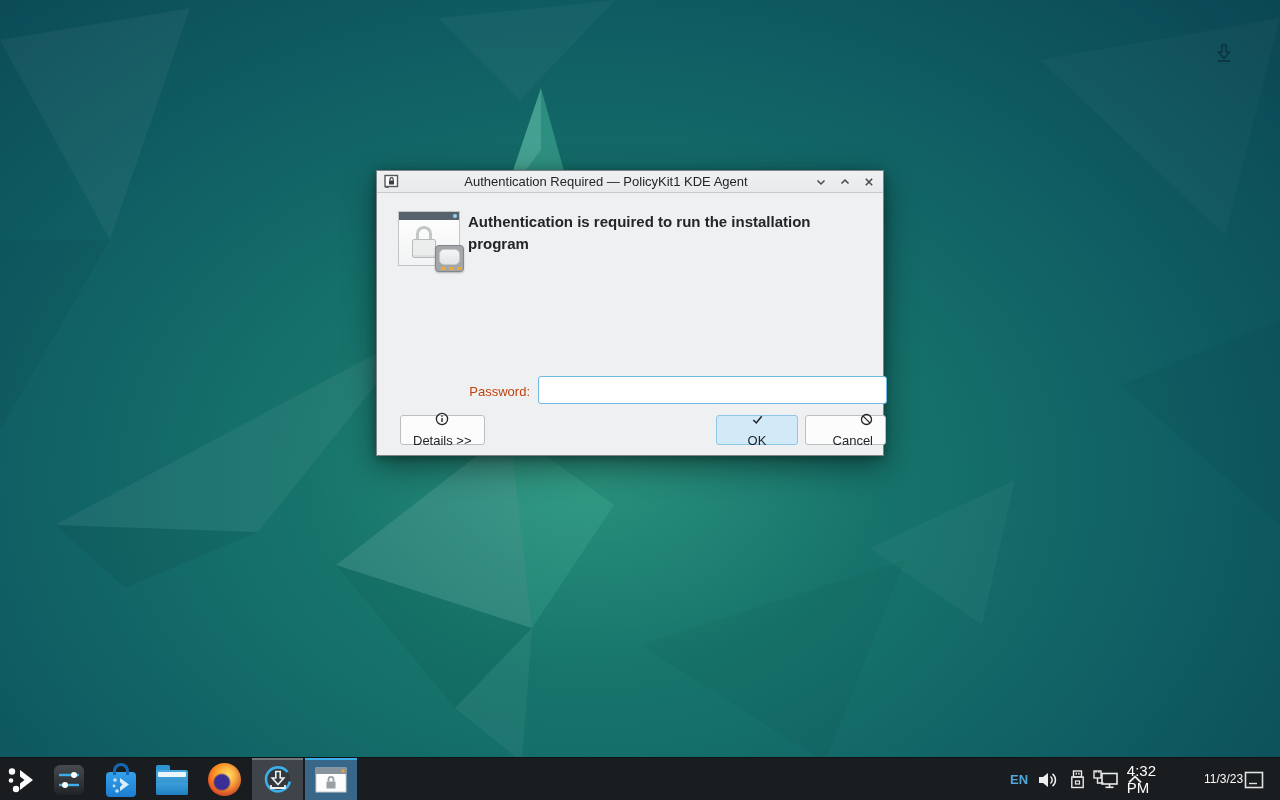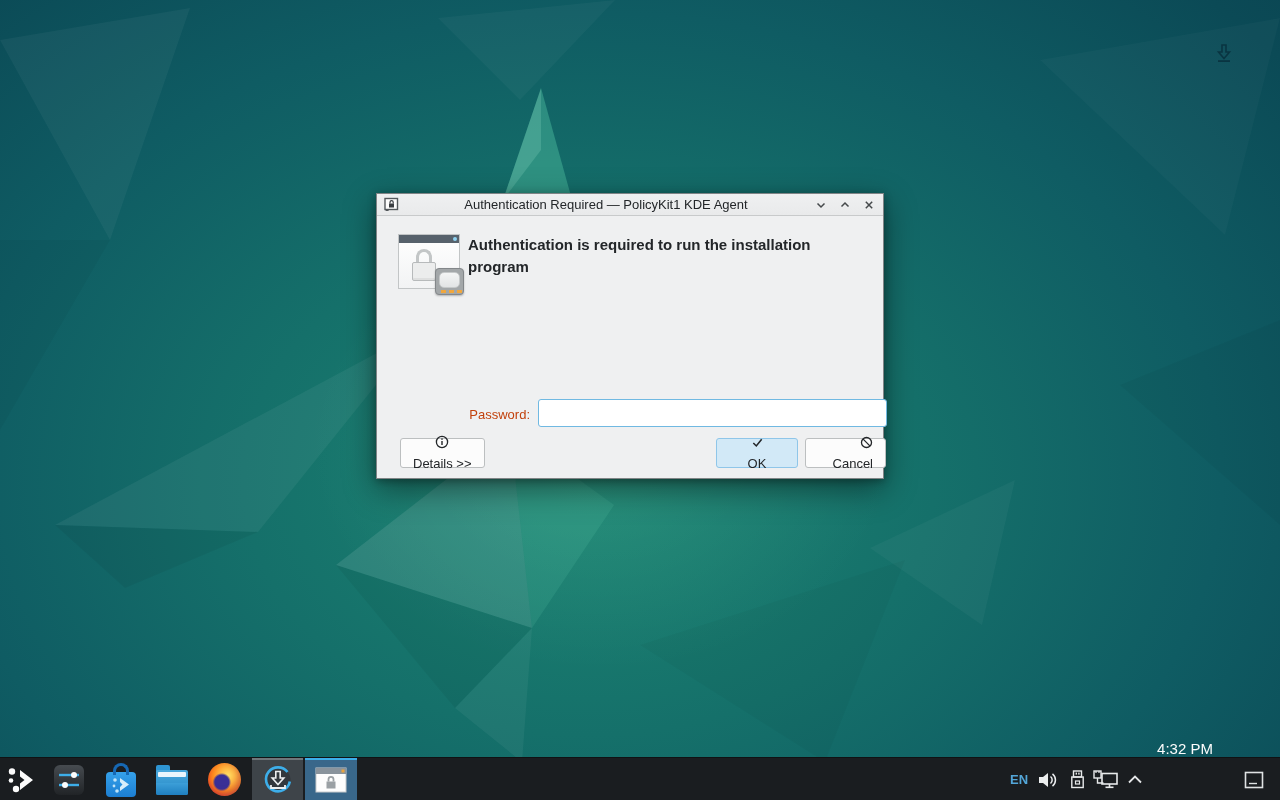--- a/index.html
+++ b/index.html
@@ -16,21 +16,21 @@
     background:
       radial-gradient(420px 320px at 47% 56%, rgba(170,255,215,0.10), rgba(170,255,215,0) 70%),
       radial-gradient(1150px 850px at 46% 60%, #1c8572 0%, #15706a 30%, #0f5c63 55%, #0b4a56 78%, #093f4d 100%);
   }
   .wallpaper-svg { position: absolute; inset: 0; display:block; }
 
   .desktop-dl-icon { position: absolute; left: 1216px; top: 44px; width: 16px; height: 19px; opacity: .85; }
 
   
   .dialog {
-    position: absolute; left: 376px; top: 193px; width: 508px; height: 286px;
+    position: absolute; left: 376px; top: 170px; width: 508px; height: 286px;
     background: #eff0f1; border: 1px solid #808486;
     box-shadow: 0 10px 30px rgba(0,0,0,0.45), 0 2px 8px rgba(0,0,0,0.30);
   }
   .titlebar {
     height: 22px; background: linear-gradient(#eff0f1, #e9eaeb);
     border-bottom: 1px solid #c8cacb;
     display: flex; align-items: center; padding: 0 7px; gap: 6px;
   }
   .titlebar-icon { width: 15px; height: 15px; flex: 0 0 auto; }
   .titlebar-title {
@@ -142,21 +142,21 @@
   .discover-icon { position: relative; width: 30px; height: 25px; margin-top: 9px; background: linear-gradient(#35a1ea, #1c7ed2); border-radius: 4px; }
   .discover-handle { position: absolute; left: 7px; top: -9px; width: 16px; height: 12px; border: 3.5px solid #1668b4; border-bottom: none; border-radius: 8px 8px 0 0; }
 
   
   .tray-item { position: absolute; top: 0; height: 43px; display: flex; align-items: center; justify-content: center; }
   .tray-kb     { left: 1005px; width: 28px; font-size: 13px; font-weight: 700; color: #53a6d8; }
   .tray-vol    { left: 1035px; width: 26px; }
   .tray-usb    { left: 1066px; width: 22px; }
   .tray-net    { left: 1092px; width: 28px; }
   .tray-chev   { left: 1124px; width: 22px; }
-  .tray-clock  { left: 1148px; width: 74px; flex-direction: column; line-height: 1.1; color: #fcfcfc; gap: 48px; }
+  .tray-clock  { left: 1148px; width: 74px; flex-direction: row; line-height: 1.1; color: #fcfcfc; gap: 48px; }
   .clock-time { font-size: 15px; }
   .clock-date { font-size: 12px; }
   .tray-peek   { left: 1240px; width: 28px; }
 </style>
 </head>
 <body>
 
 <div class="desktop">
 
   <svg class="wallpaper-svg" viewBox="0 0 1280 800" width="1280" height="800">

